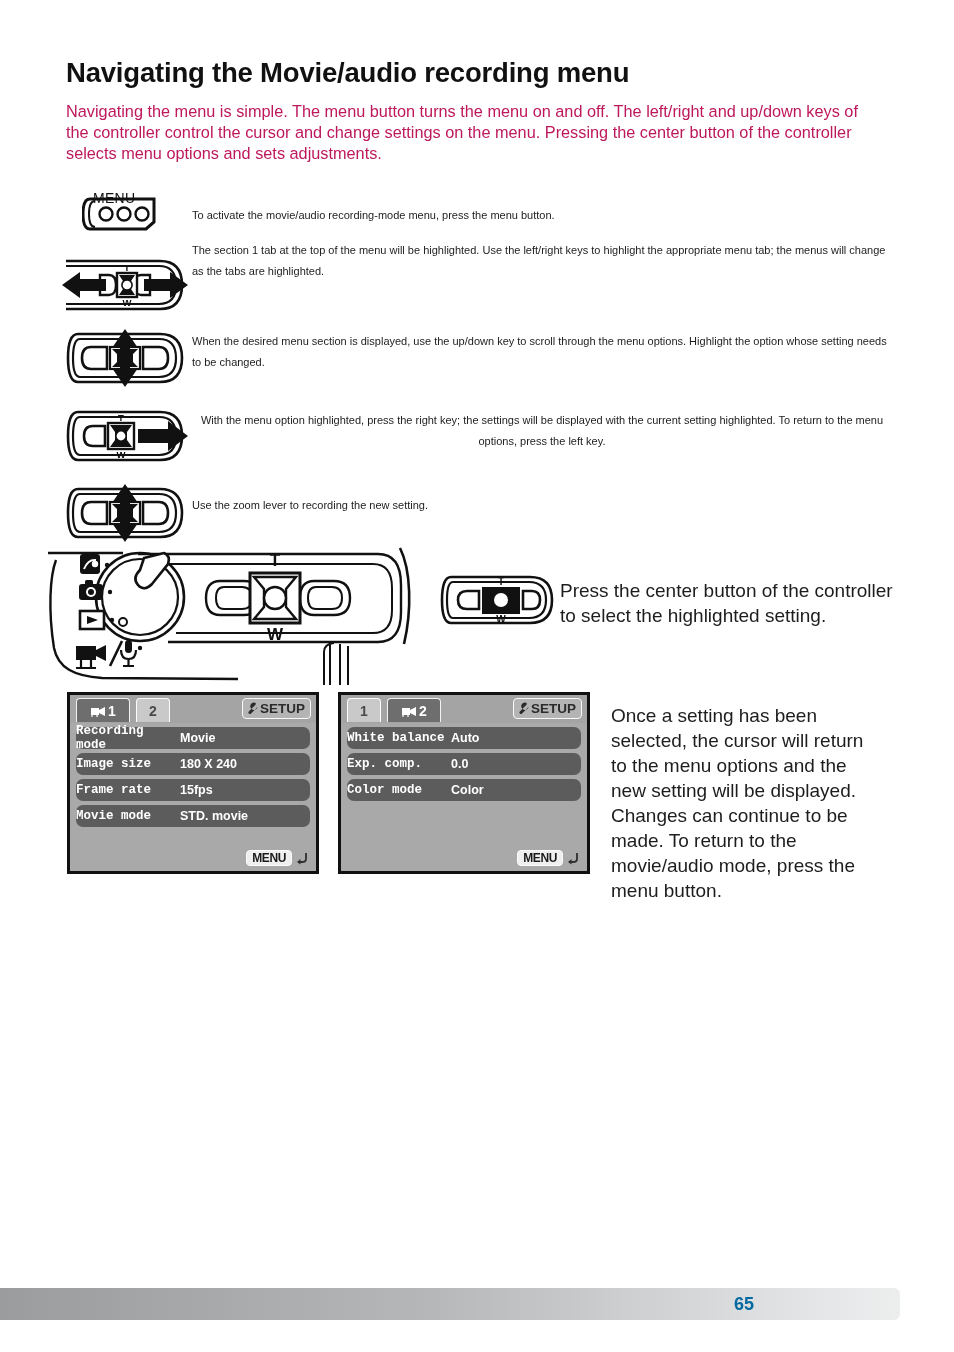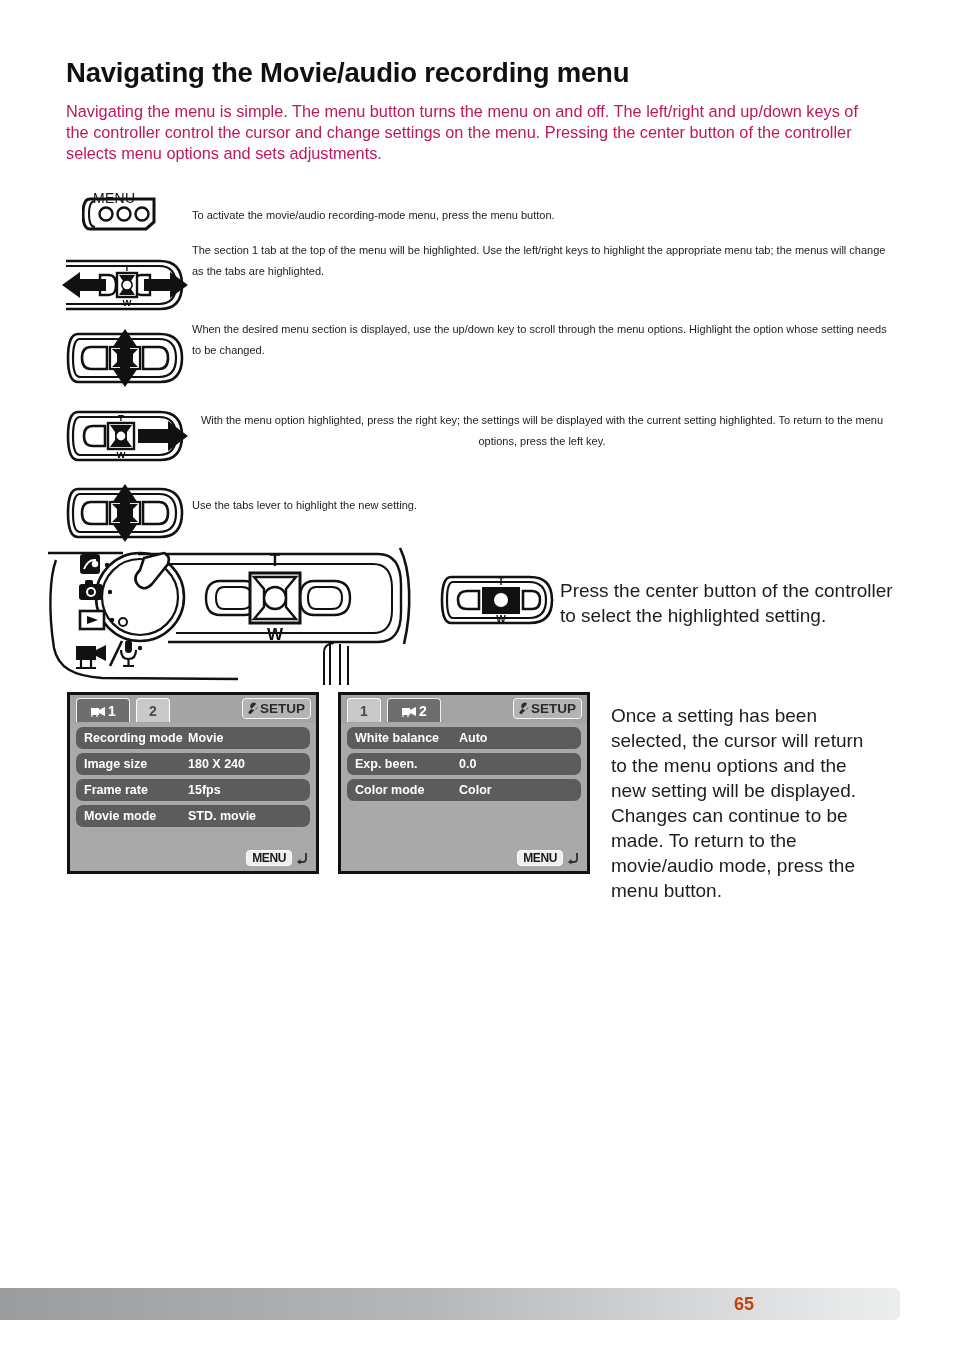--- a/index.html
+++ b/index.html
@@ -65,21 +65,21 @@
     display:flex;align-items:center;gap:1px;
     font-size:13.5px;font-weight:bold;color:#2b2b2b;
     box-sizing:border-box;
   }
   .rows{position:relative;flex:1 1 auto;padding:4px 6px 0 6px;}
   .mrow{
     height:22px;margin-bottom:4px;background:#5c5c5c;border-radius:7px;
     display:flex;align-items:center;
     font-size:12.5px;font-weight:bold;color:#ffffff;
   }
-  .mrow .lbl{width:104px;padding-left:8px;}
+  .mrow .lbl{width:104px;padding-left:0;font-family:Liberation Mono, monospace;}
   .mrow .val{}
   .lcd-foot{
     height:26px;position:relative;flex:0 0 auto;
     display:flex;align-items:center;justify-content:flex-end;padding-right:7px;gap:3px;
   }
   .menu-pill{
     background:#efefef;border:1.5px solid #fbfbfb;border-radius:4px;
     padding:0px 5px;font-size:12px;font-weight:bold;color:#1b1b1b;
     font-family:"Liberation Sans", sans-serif;letter-spacing:-0.4px;
   }
@@ -88,21 +88,21 @@
   .side-note{position:absolute;font-size:19px;line-height:25px;color:#1d1d1d;}
 
   
   .footer{
     position:absolute;left:0;top:1288px;width:900px;height:32px;
     background:linear-gradient(to right,#9a9c9e 0%,#a6a8aa 22%,#b5b7b9 48%,#cfd1d3 72%,#e6e7e8 92%,#eceded 100%);
     border-radius:0 6px 6px 0;
   }
   .pageno{
     position:absolute;right:26px;top:1294px;
-    font-size:18px;font-weight:bold;color:#c2410c;
+    font-size:18px;font-weight:bold;color:#0369a1;
   }
   svg{display:block;}
 </style>
 </head>
 <body>
 
 <div class="page">
 
   <div class="title">Navigating the Movie/audio recording menu</div>
   <div class="intro">Navigating the menu is simple. The menu button turns the menu on and off. The left/right and up/down keys of the controller control the cursor and change settings on the menu. Pressing the center button of the controller selects menu options and sets adjustments.</div>
@@ -151,21 +151,21 @@
       <path d="M47 19 L31 19 Q22 19 22 30 Q22 41 31 41 L47 41 Z" fill="#fff" stroke="#111" stroke-width="2.6"></path>
 
       <path d="M83 19 L99 19 Q108 19 108 30 Q108 41 99 41 L83 41 Z" fill="#fff" stroke="#111" stroke-width="2.6"></path>
 
       <rect x="50" y="19" width="30" height="22" fill="#fff" stroke="#111" stroke-width="2.2"></rect>
       <path d="M52 21 L78 21 L73 26 L73 34 L78 39 L52 39 L57 34 L57 26 Z" fill="#111"></path>
 
       <path d="M65 1 L78 20 L70 20 L70 40 L78 40 L65 59 L52 40 L60 40 L60 20 L52 20 Z" fill="#111"></path>
     </svg>
   </div>
-  <div class="step-text" style="left:192px;top:319px;width:700px;">When the desired menu section is displayed, use the up/down key to scroll through the menu options. Highlight the option whose setting needs to be changed.</div>
+  <div class="step-text" style="left:192px;top:331px;width:700px;">When the desired menu section is displayed, use the up/down key to scroll through the menu options. Highlight the option whose setting needs to be changed.</div>
 
   <div class="ctrl" style="left:60px;top:406px;">
     <svg width="130" height="60" viewBox="0 0 130 60">
       <path d="M18 6 L100 6 Q122 6 122 30 Q122 54 100 54 L18 54 Q8 54 8 30 Q8 6 18 6 Z" fill="none" stroke="#111" stroke-width="2.6"></path>
       <path d="M20 11 L99 11 Q116 11 116 30 Q116 49 99 49 L20 49 Q13 49 13 30 Q13 11 20 11 Z" fill="none" stroke="#111" stroke-width="2.2"></path>
       <path d="M45 20 L33 20 Q24 20 24 30 Q24 40 33 40 L45 40 Z" fill="#fff" stroke="#111" stroke-width="2.6"></path>
       <rect x="48" y="17" width="26" height="26" fill="#fff" stroke="#111" stroke-width="2.4"></rect>
       <path d="M50 19 L72 19 L67 26 L67 34 L72 41 L50 41 L55 34 L55 26 Z" fill="#111"></path>
       <circle cx="61" cy="30" r="5.2" fill="#fff" stroke="#111" stroke-width="1.6"></circle>
       <text x="61" y="15" font-family="Liberation Sans, sans-serif" font-size="9.5" font-weight="bold" fill="#111" text-anchor="middle">T</text>
@@ -179,21 +179,21 @@
     <svg width="130" height="60" viewBox="0 0 130 60">
       <path d="M18 6 L100 6 Q122 6 122 30 Q122 54 100 54 L18 54 Q8 54 8 30 Q8 6 18 6 Z" fill="none" stroke="#111" stroke-width="2.6"></path>
       <path d="M20 11 L99 11 Q116 11 116 30 Q116 49 99 49 L20 49 Q13 49 13 30 Q13 11 20 11 Z" fill="none" stroke="#111" stroke-width="2.2"></path>
       <path d="M47 19 L31 19 Q22 19 22 30 Q22 41 31 41 L47 41 Z" fill="#fff" stroke="#111" stroke-width="2.6"></path>
       <path d="M83 19 L99 19 Q108 19 108 30 Q108 41 99 41 L83 41 Z" fill="#fff" stroke="#111" stroke-width="2.6"></path>
       <rect x="50" y="19" width="30" height="22" fill="#fff" stroke="#111" stroke-width="2.2"></rect>
       <path d="M52 21 L78 21 L73 26 L73 34 L78 39 L52 39 L57 34 L57 26 Z" fill="#111"></path>
       <path d="M65 1 L78 20 L70 20 L70 40 L78 40 L65 59 L52 40 L60 40 L60 20 L52 20 Z" fill="#111"></path>
     </svg>
   </div>
-  <div class="step-text" style="left:192px;top:495px;width:700px;">Use the tabs lever to highlight the new setting.</div>
+  <div class="step-text" style="left:192px;top:495px;width:700px;">Use the zoom lever to recording the new setting.</div>
 
   <div class="camera">
     <svg width="400" height="145" viewBox="0 0 400 145">
 
       <path d="M0 13 L75 13" stroke="#111" stroke-width="2.4" fill="none"></path>
       <path d="M8 20 C2 36 0 70 6 108 C10 128 26 136 54 138 L190 139" stroke="#111" stroke-width="2.4" fill="none"></path>
       <path d="M90 14 L330 14 Q353 14 353 45 L353 72 Q353 102 330 102 L120 102" stroke="#111" stroke-width="2.4" fill="none"></path>
       <path d="M100 24 L325 24 Q344 24 344 48 L344 70 Q344 93 325 93 L128 93" stroke="#111" stroke-width="2.0" fill="none"></path>
 
       <path d="M352 8 C363 30 364 70 356 104" stroke="#111" stroke-width="2.6" fill="none"></path>
@@ -333,21 +333,21 @@
           </svg>
           <span>SETUP</span>
         </div>
       </div>
       <div class="rows">
         <div class="mrow">
           <span class="lbl">White balance</span>
           <span class="val">Auto</span>
         </div>
         <div class="mrow">
-          <span class="lbl">Exp. been.</span>
+          <span class="lbl">Exp. comp.</span>
           <span class="val">0.0</span>
         </div>
         <div class="mrow">
           <span class="lbl">Color mode</span>
           <span class="val">Color</span>
         </div>
       </div>
       <div class="lcd-foot">
         <span class="menu-pill">MENU</span>
         <svg width="14" height="14" viewBox="0 0 14 14">

